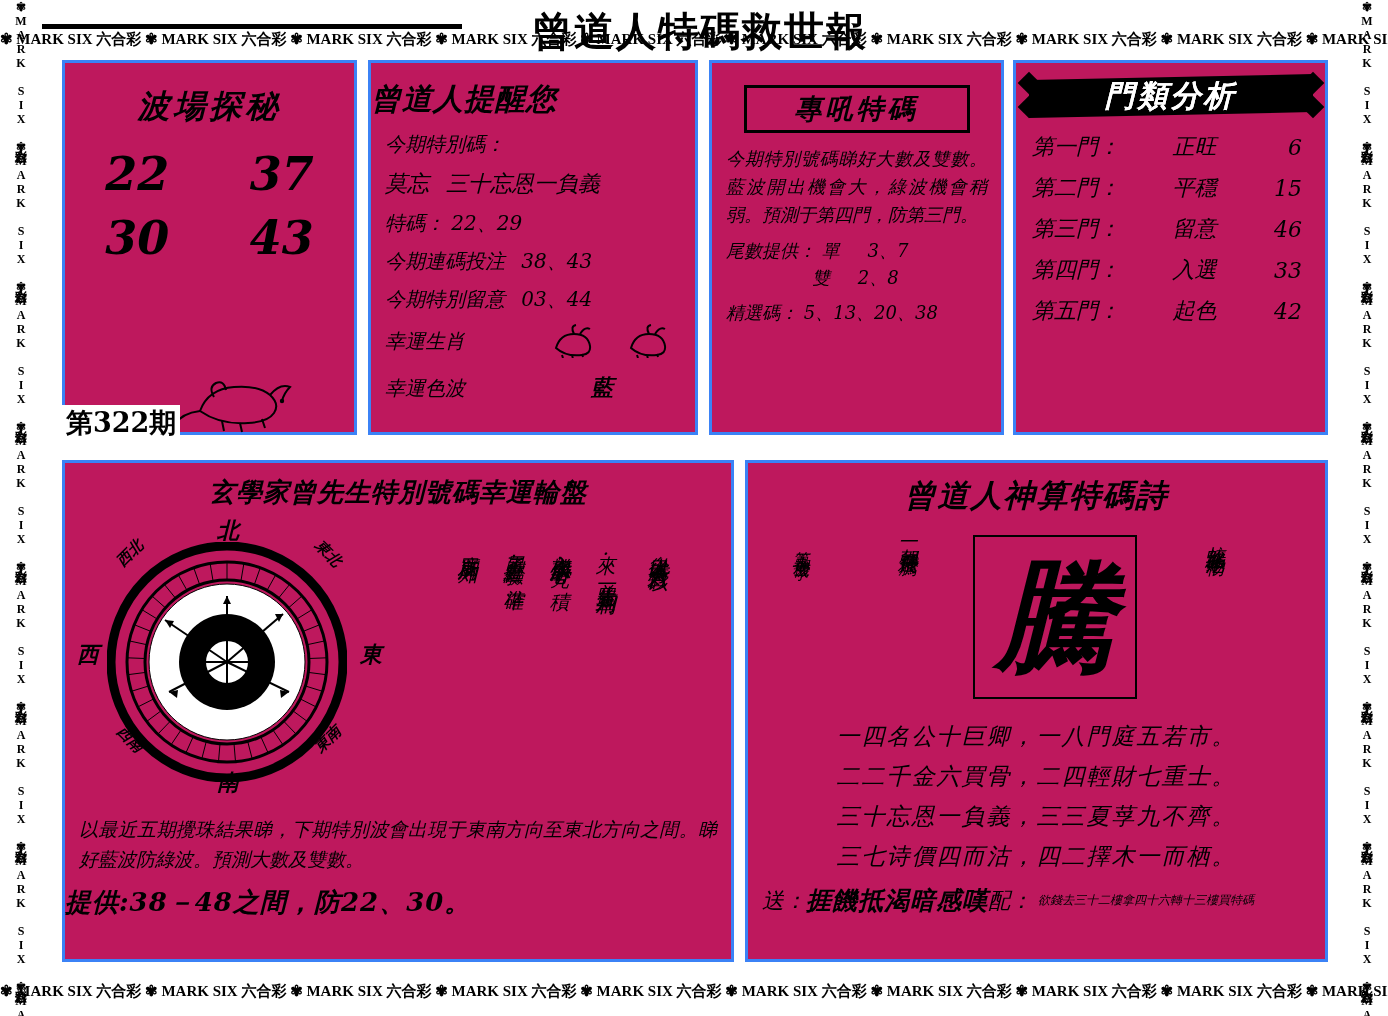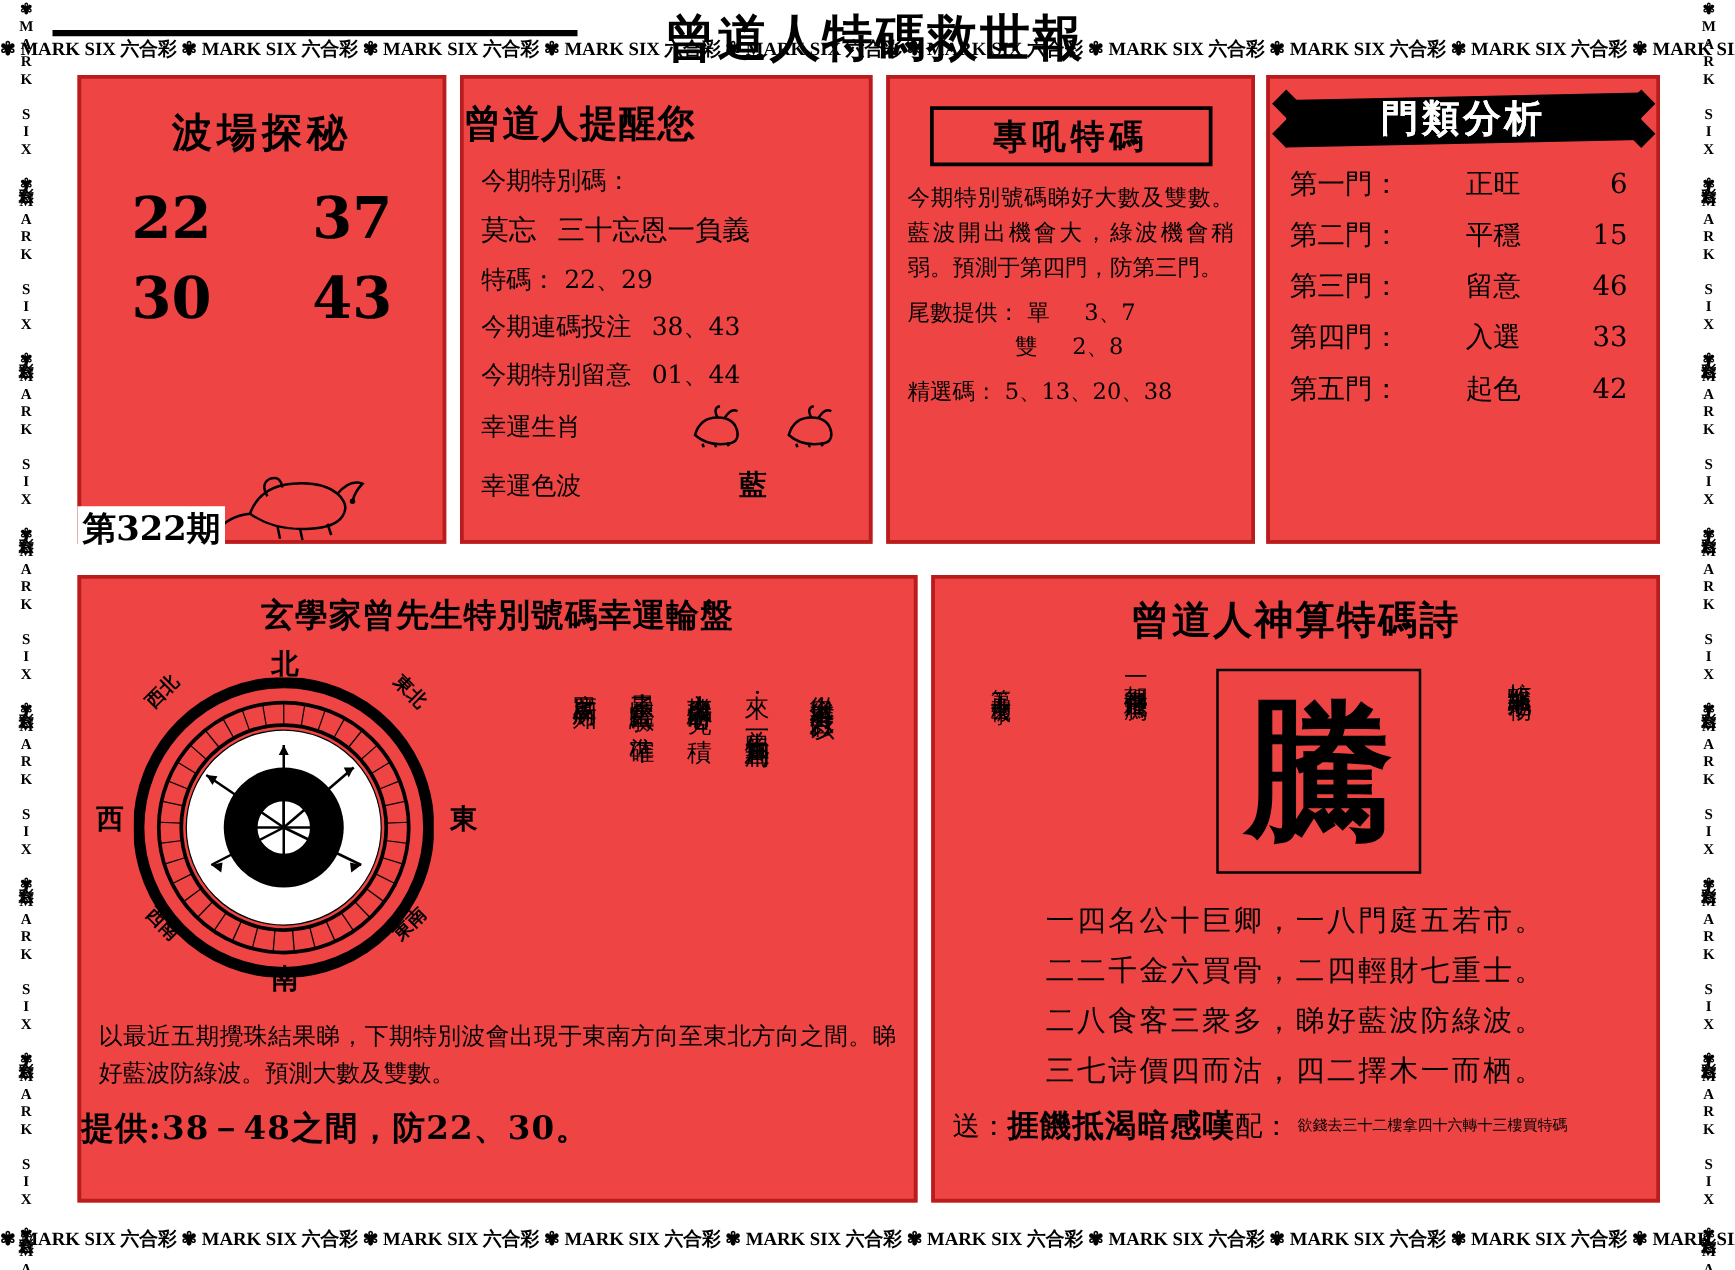--- a/index.html
+++ b/index.html
@@ -51,23 +51,24 @@
     letter-spacing:2px;
     line-height:46px;
   }
   .rule-left{
     position:absolute;top:24px;left:42px;width:420px;height:5px;background:#000;
   }
 
   
   .panel{
     position:absolute;
-    border:3px solid #b91c1c;
-    background:#ef4444;
+    border:3px solid #3b82f6;
+    background:#be185d;
     box-sizing:border-box;
+    font-style:italic;
   }
 
   
   #p-bochang{ left:62px; top:60px; width:295px; height:375px;}
   #p-bochang .title{
     text-align:center;font-size:32px;font-weight:bold;margin-top:22px;letter-spacing:4px;
   }
   .num-grid{
     margin-top:18px;display:grid;grid-template-columns:1fr 1fr;row-gap:10px;
     font-size:46px;font-weight:bold;text-align:center;font-family:"DejaVu Serif",serif;
@@ -237,21 +238,21 @@
   <div class="rline">
     <span>特碼：</span>
     <span>22、29</span>
   </div>
   <div class="rline">
     <span>今期連碼投注</span>
     <span class="val">38、43</span>
   </div>
   <div class="rline">
     <span>今期特別留意</span>
-    <span class="val">01、44</span>
+    <span class="val">03、44</span>
   </div>
   <div class="rline zodiac-row">
     <span class="lbl">幸運生肖</span>
     <span class="ox" style="left:165px;">
       <svg width="46" height="34" viewBox="0 0 46 34">
         <path d="M6 24 q4 -14 18 -14 q14 0 16 12 q1 8 -8 9 q-16 2 -26 -7 z" fill="none" stroke="#000" stroke-width="2"></path>
         <path d="M24 10 q-4 -8 2 -9 M30 10 q5 -8 10 -5" fill="none" stroke="#000" stroke-width="2"></path>
         <path d="M12 31 l1 3 M22 32 l1 2 M32 30 l1 3" stroke="#000" stroke-width="2"></path>
       </svg>
     </span>
@@ -421,21 +422,21 @@
   <div class="poem-top">
     <div class="poem-vcol" style="left:42px;top:22px;height:120px;">第五十期玄機字</div>
     <div class="poem-vcol" style="left:148px;top:14px;height:150px;font-size:19px;">一朝得意任飛騰</div>
     <div class="teng-box">
       <span>騰</span>
     </div>
     <div class="poem-vcol" style="left:455px;top:14px;height:150px;font-size:19px;">蛟龍終非池中物</div>
   </div>
   <div class="poem-line">一四名公十巨卿，一八門庭五若市。</div>
   <div class="poem-line">二二千金六買骨，二四輕財七重士。</div>
-  <div class="poem-line">二八食客三衆多，睇好藍波防綠波。</div>
+  <div class="poem-line">三十忘恩一負義，三三夏莩九不齊。</div>
   <div class="poem-line">三七诗價四而沽，四二擇木一而栖。</div>
   <div class="poem-foot">
     <span>送：</span>
     <span class="bold">捱饑抵渴暗感嘆</span>
     <span>配：</span>
     <span class="tiny">欲錢去三十二樓拿四十六轉十三樓買特碼</span>
   </div>
 </div>
 
 </body></html>

